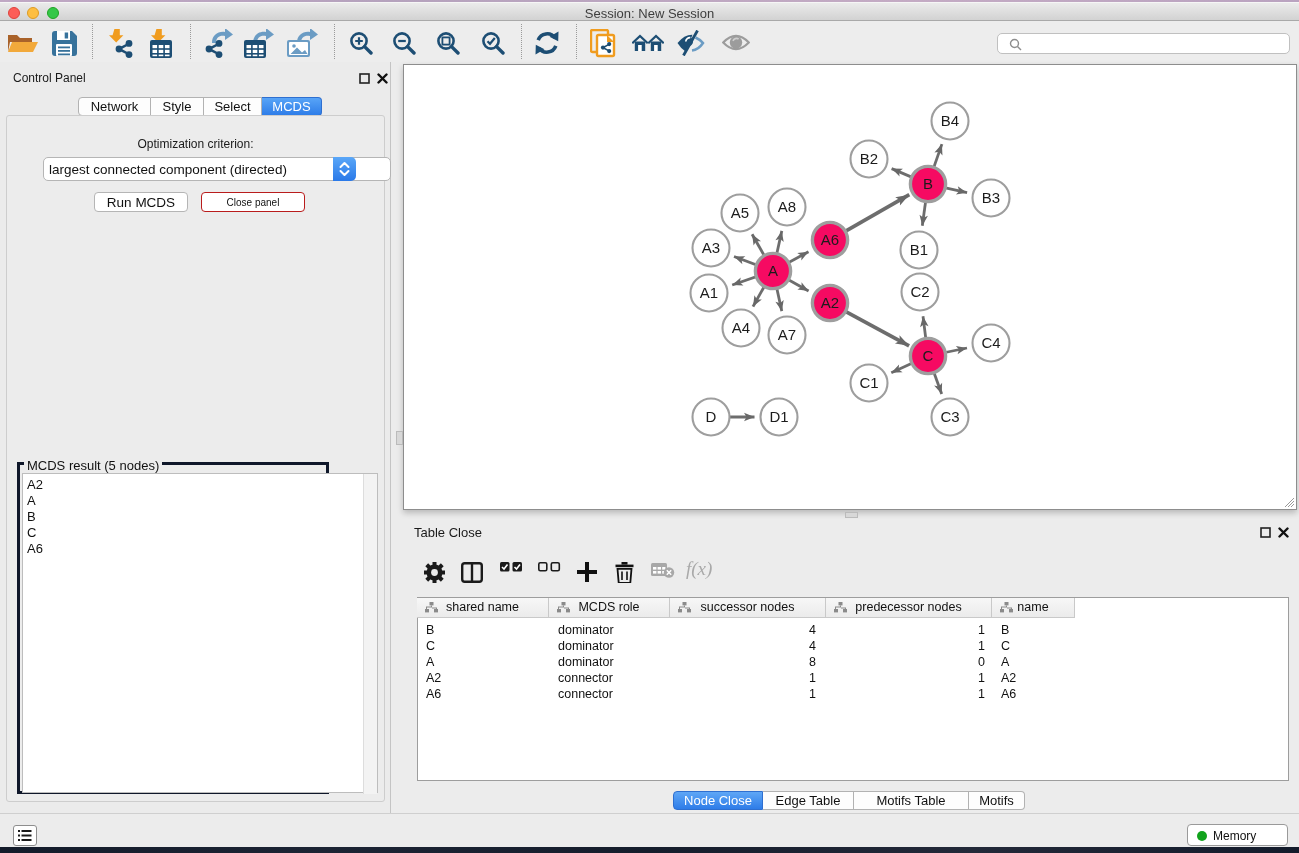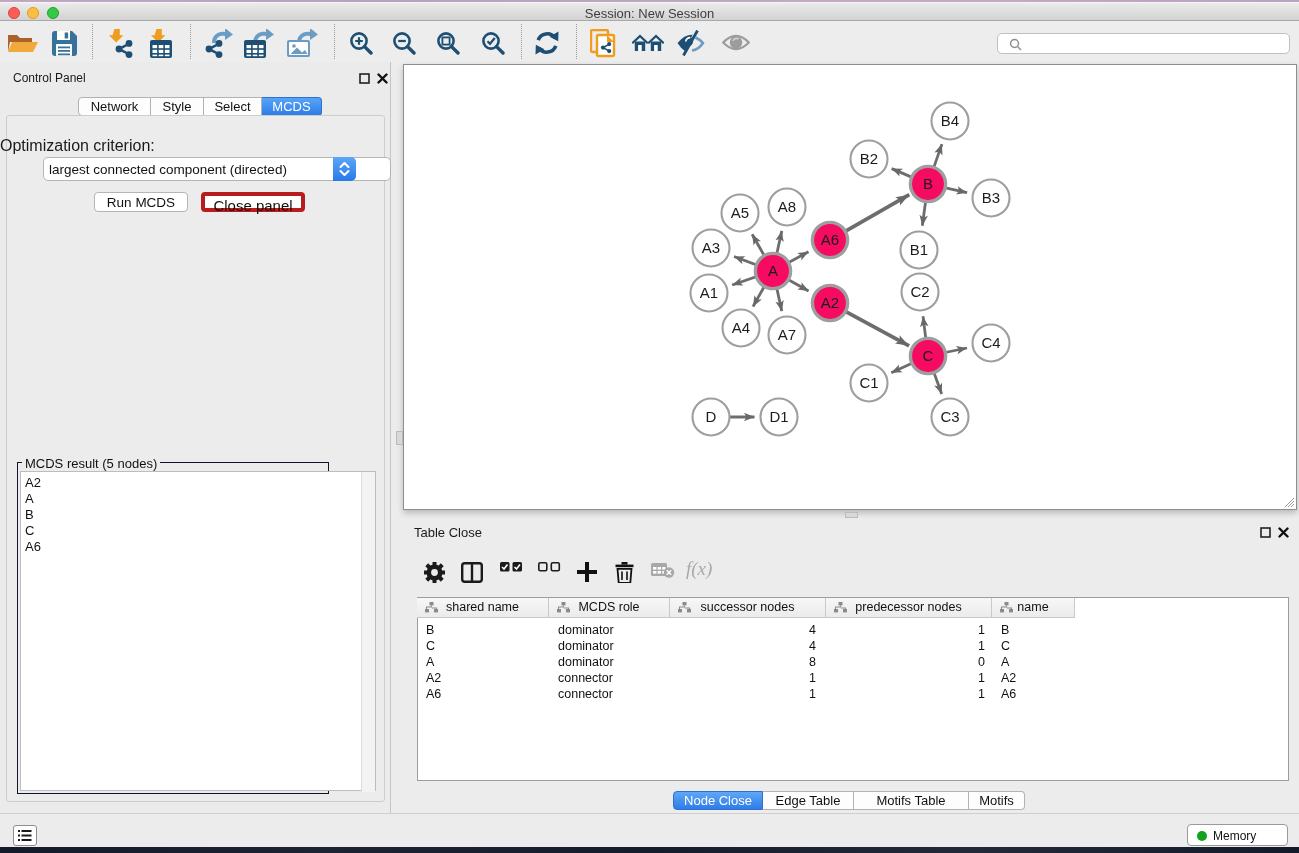--- a/index.html
+++ b/index.html
@@ -198,36 +198,36 @@
       <path d="M1.5 1.5 L9.5 9.5 M9.5 1.5 L1.5 9.5" stroke="#111" stroke-width="2.4" stroke-linecap="round"></path>
     </svg>
 
  <div class="tabbtn" style="left:78px;top:35px;width:73px;border-radius:4px 0 0 4px">Network</div>
  <div class="tabbtn" style="left:151px;top:35px;width:53px;border-left:none">Style</div>
  <div class="tabbtn" style="left:204px;top:35px;width:58px;border-left:none">Select</div>
  <div class="tabbtn" style="left:262px;top:35px;width:60px;border-left:none;border-radius:0 4px 4px 0;background:linear-gradient(#58a4f7,#2e7de8);color:#fff;border-color:#2e6fd0">MCDS</div>
 
  <div class="abs" style="left:6px;top:53px;width:379px;height:687px;background:#ececec;border:1px solid #cdcdcd;border-radius:3px"></div>
 
- <div class="abs" style="left:0;top:75px;width:391px;text-align:left;font-size:16px;color:#1a1a1a">Optimization criterion:</div>
+ <div class="abs" style="left:0;top:75px;width:391px;text-align:center;font-size:12px;color:#1a1a1a">Optimization criterion:</div>
 
  <div class="abs" style="left:43px;top:95px;width:348px;height:24px;background:#fff;border:1px solid #b5b5b5;border-radius:5px">
   <div class="abs" style="left:5px;top:4px;font-size:13.5px;color:#111">largest connected component (directed)</div>
   <div class="abs" style="left:289px;top:-1px;width:23px;height:24px;background:linear-gradient(#5aa7f8,#2a79e8);border-radius:0 5px 5px 0">
    <svg width="13" height="16" style="position:absolute;left:5px;top:4px" viewBox="0 0 13 16">
           <path d="M2.5 6 L6.5 2 L10.5 6" fill="none" stroke="#fff" stroke-width="2" stroke-linecap="round" stroke-linejoin="round"></path>
           <path d="M2.5 10 L6.5 14 L10.5 10" fill="none" stroke="#fff" stroke-width="2" stroke-linecap="round" stroke-linejoin="round"></path>
         </svg>
   </div>
  </div>
 
  <div class="abs" style="left:94px;top:130px;width:94px;height:20px;background:#fff;border:1px solid #b5b5b5;border-radius:4px;text-align:center;font-size:13.5px;line-height:19px;color:#111">Run MCDS</div>
- <div class="abs" style="left:201px;top:130px;width:104px;height:20px;background:#fff;border:4px solid #b91c1c;border-radius:4px;text-align:center;font-size:15px;line-height:19px;color:#111">Close panel</div>
-
- <div class="abs" style="left:17px;top:400px;width:312px;height:332px;border:1px solid #0f172a">
+ <div class="abs" style="left:201px;top:130px;width:104px;height:20px;background:#fff;border:1px solid #b91c1c;border-radius:4px;text-align:center;font-size:10px;line-height:19px;color:#111">Close panel</div>
+
+ <div class="abs" style="left:17px;top:400px;width:312px;height:332px;border:3px solid #0f172a">
   <div class="abs" style="left:4px;top:-7px;background:#ececec;padding:0 3px;font-size:13px;color:#111">MCDS result (5 nodes)</div>
   <div class="abs" style="left:2px;top:8px;width:356px;height:320px;background:#fff;border:1px solid #bdbdbd">
     <div class="abs" style="left:4px;top:3px;font-size:13px;color:#111;line-height:16px">A2<br>A<br>B<br>C<br>A6</div>
     <div class="abs" style="right:0;top:0;width:14px;height:320px;background:#f3f3f3;border-left:1px solid #ddd"></div>
   </div>
  </div>
 </div>
 
 <div class="abs" style="left:0;top:813px;width:1299px;height:34px;background:#ececec;border-top:1px solid #cfcfcf">
  <div class="abs" style="left:13px;top:11px;width:24px;height:21px;background:#fff;border:1px solid #8e8e8e;border-radius:3px">

